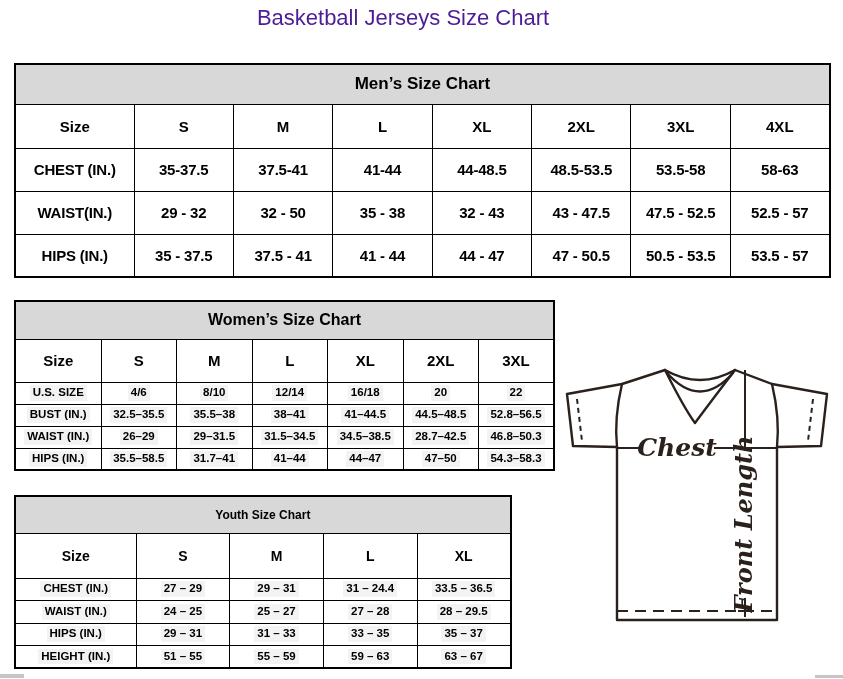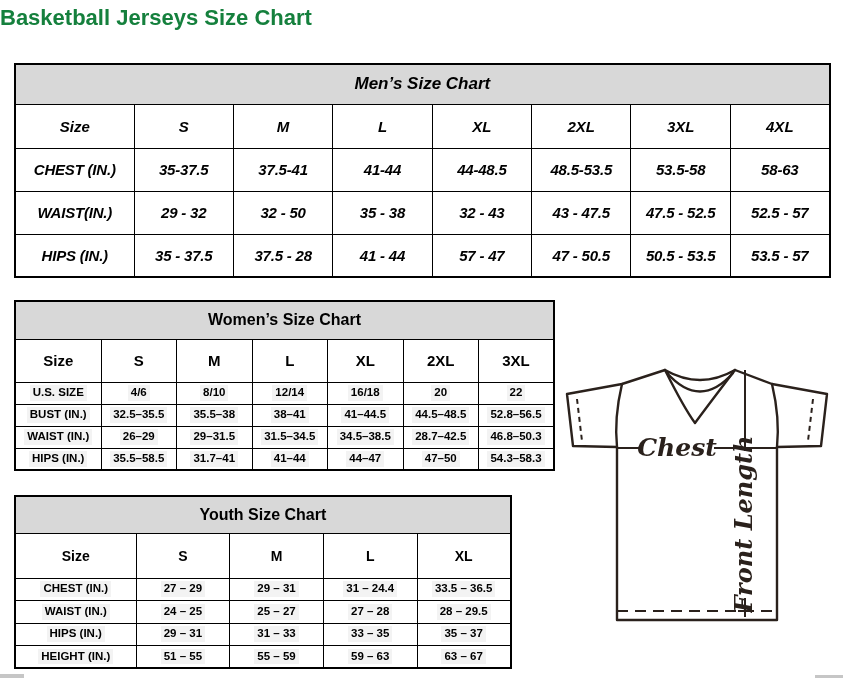--- a/index.html
+++ b/index.html
@@ -1,47 +1,47 @@
 <!DOCTYPE html>
 <html><head>
 <meta charset="utf-8">
 <style>
   html,body{margin:0;padding:0;}
   body{font-family:"Liberation Sans",sans-serif;background:#ffffff;}
   #page{position:relative;width:843px;height:679px;background:#ffffff;overflow:hidden;}
 
-  #title{position:absolute;left:0;top:5px;width:806px;text-align:left;
-         font-size:22px;font-weight:bold;color:#15803d;}
+  #title{position:absolute;left:0;top:5px;width:806px;text-align:center;
+         font-size:22px;font-weight:normal;color:#4c1d95;}
 
   table.tbl{border-collapse:collapse;table-layout:fixed;position:absolute;background:#fff;
             border:2px solid #000;}
   table.tbl td{border:1px solid #000;text-align:center;vertical-align:middle;padding:0;
                color:#000;font-weight:bold;overflow:hidden;white-space:nowrap;}
   td.band{background:#d8d8d8;}
 
   
-  .men{left:14px;top:63px;font-style:italic;}
+  .men{left:14px;top:63px;}
   .men col.c0{width:119px;} .men col.c{width:99.4px;}
   .men tr.bandrow{height:40px;} .men td.band{font-size:17px;}
   .men tr.hdr{height:44px;} .men tr.hdr td{font-size:15px;}
   .men tr.dat{height:43px;} .men tr.dat td{font-size:15px;letter-spacing:-0.2px;}
   .men td.lbl{font-size:14px;}
 
   
   .women{left:14px;top:300px;}
   .women col.c0{width:86px;} .women col.c{width:75.5px;}
   .women tr.bandrow{height:38px;} .women td.band{font-size:16px;}
   .women tr.hdr{height:43px;} .women tr.hdr td{font-size:15px;}
   .women tr.dat{height:22px;} .women tr.dat td{font-size:11.5px;}
   .women td.lbl{font-size:11px;}
 
   
   .youth{left:14px;top:495px;}
   .youth col.c0{width:121px;} .youth col.c{width:93.7px;}
-  .youth tr.bandrow{height:37px;} .youth td.band{font-size:16px;}
+  .youth tr.bandrow{height:37px;} .youth td.band{font-size:12px;}
   .youth tr.hdr{height:45px;} .youth tr.hdr td{font-size:14px;}
   .youth tr.dat{height:22.5px;} .youth tr.dat td{font-size:11.5px;}
   .youth td.lbl{font-size:11px;}
 
   .hl{background:#f3f3f3;padding:0 3px;display:inline-block;line-height:1.35;}
 
   #jersey{position:absolute;left:556px;top:360px;}
   .jtext{font-family:"DejaVu Serif","Liberation Serif",serif;font-style:italic;font-weight:bold;
          fill:#2a211c;}
 
@@ -97,23 +97,23 @@
       <td>32 - 50</td>
       <td>35 - 38</td>
       <td>32 - 43</td>
       <td>43 - 47.5</td>
       <td>47.5 - 52.5</td>
       <td>52.5 - 57</td>
     </tr>
     <tr class="dat">
       <td class="lbl">HIPS (IN.)</td>
       <td>35 - 37.5</td>
-      <td>37.5 - 28</td>
+      <td>37.5 - 41</td>
       <td>41 - 44</td>
-      <td>57 - 47</td>
+      <td>44 - 47</td>
       <td>47 - 50.5</td>
       <td>50.5 - 53.5</td>
       <td>53.5 - 57</td>
     </tr>
   </tbody>
     </table>
 
   <table class="tbl women">
     <colgroup>
         <col class="c0">

